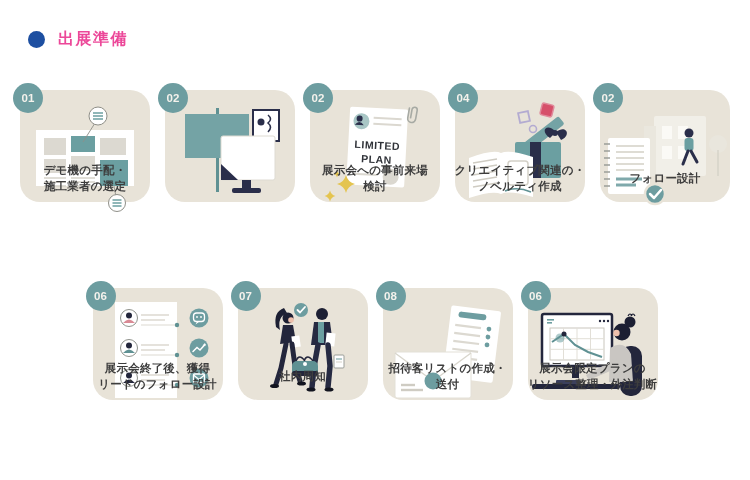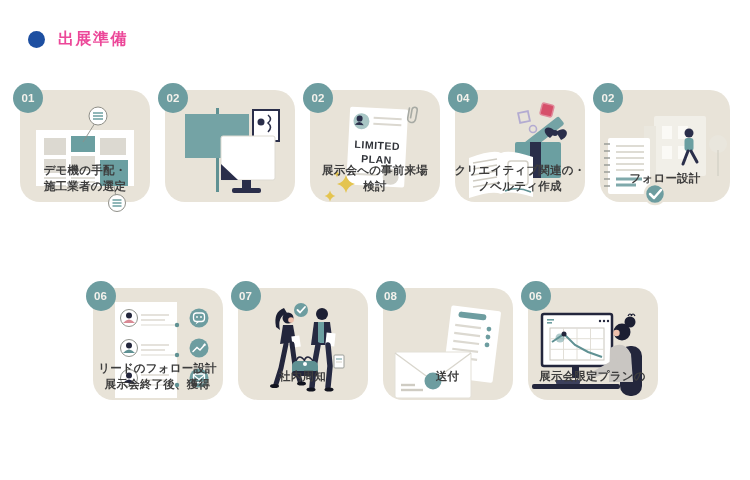--- a/index.html
+++ b/index.html
@@ -268,22 +268,22 @@
         <line x1="48" y1="85" x2="84" y2="85" stroke="#dcd9d1" stroke-width="1"></line>
         <circle cx="84" cy="85" r="2.2" fill="#5f9193"></circle>
       </g>
       <g>
         <circle cx="106" cy="78" r="9.5" fill="#6d9da0"></circle>
         <rect x="100.5" y="74" width="11" height="8.5" rx="1" fill="none" stroke="#ffffff" stroke-width="1.3"></rect>
         <path d="M100.5 75 l5.5 4.5 l5.5 -4.5" stroke="#ffffff" stroke-width="1.3" fill="none"></path>
       </g>
     </svg>
     <div class="caption">
+      <span>展示会終了後、獲得</span>
       <span>リードのフォロー設計</span>
-      <span>展示会終了後、獲得</span>
     </div>
   </div>
 
   <div class="card">
     <span class="badge">07</span>
     <svg class="illu" viewBox="0 0 130 110">
       <g>
         <circle cx="63" cy="10" r="7" fill="#6d9da0"></circle>
         <path d="M59.5 10 l2.5 2.5 l5 -5.5" stroke="#ffffff" stroke-width="1.8" fill="none" stroke-linecap="round"></path>
       </g>
@@ -347,20 +347,21 @@
         <rect x="12" y="52" width="76" height="46" rx="2" fill="#ffffff" stroke="#e3e0d7" stroke-width="1"></rect>
         <path d="M12 53 L50 81 L88 53" stroke="#d9d6cd" stroke-width="1.4" fill="none"></path>
         <circle cx="50" cy="81" r="8.5" fill="#6d9da0"></circle>
         <g stroke="#cfccc3" stroke-width="2.4">
           <line x1="18" y1="85" x2="32" y2="85"></line>
             <line x1="18" y1="90" x2="40" y2="90"></line>
         </g>
       </g>
     </svg>
     <div class="caption">
+      <span>招待客リストの作成・</span>
       <span>送付</span>
     </div>
   </div>
 
   <div class="card">
     <span class="badge">06</span>
     <svg class="illu" viewBox="0 0 130 110">
       <g>
         <rect x="14" y="14" width="70" height="52" rx="2" fill="#ffffff" stroke="#23263c" stroke-width="2.5"></rect>
         <rect x="19" y="19" width="7" height="1.6" fill="#6d9da0"></rect>
@@ -390,15 +391,16 @@
         <circle cx="94" cy="32" r="8.5" fill="#1c1f33"></circle>
         <circle cx="102" cy="22" r="5.5" fill="#1c1f33"></circle>
         <path d="M100 16 q2 -4 4 0 M103 16 q2 -4 4 0" stroke="#1c1f33" stroke-width="1.2" fill="none"></path>
         <circle cx="88.5" cy="33" r="3.2" fill="#eec0ac"></circle>
       </g>
       <rect x="28" y="80" width="24" height="4" rx="1" fill="#3c405c"></rect>
       <rect x="4" y="84" width="88" height="5" rx="2" fill="#23263c"></rect>
     </svg>
     <div class="caption">
       <span>展示会限定プランの</span>
+      <span>リソース整理・外注判断</span>
     </div>
   </div>
 </div>
 
 </body></html>

